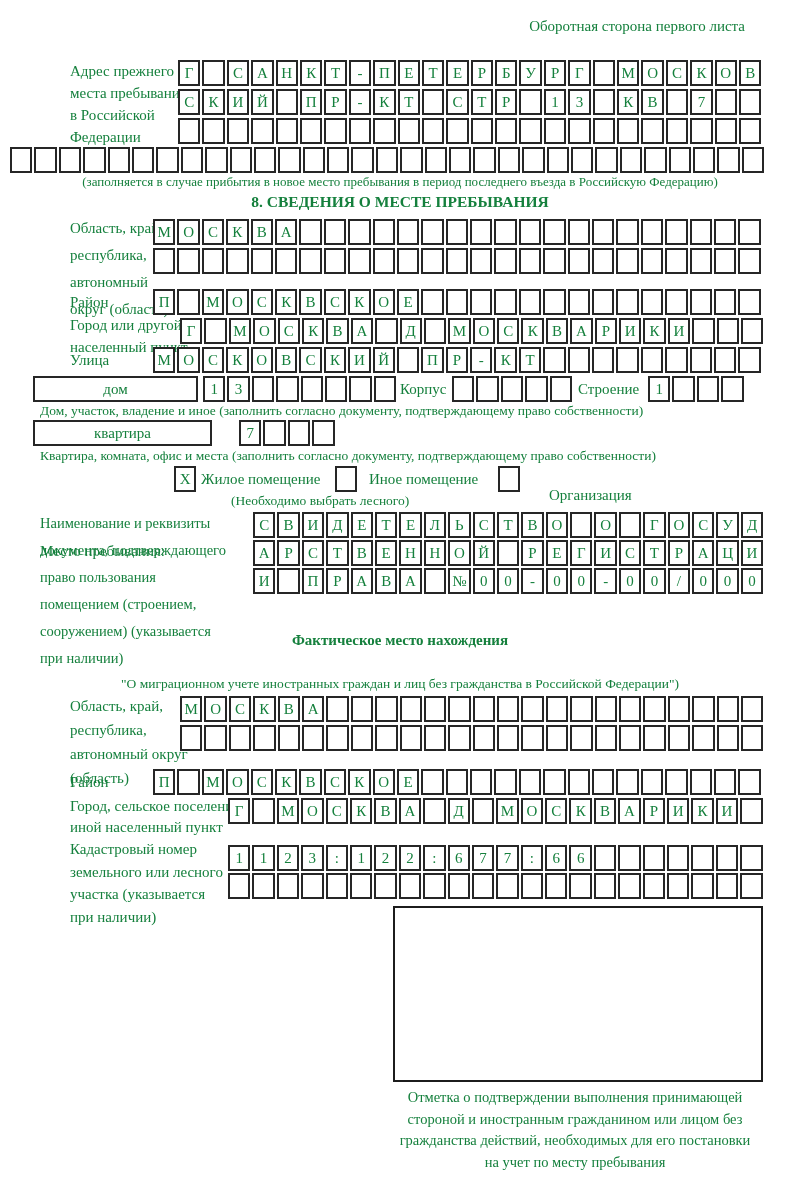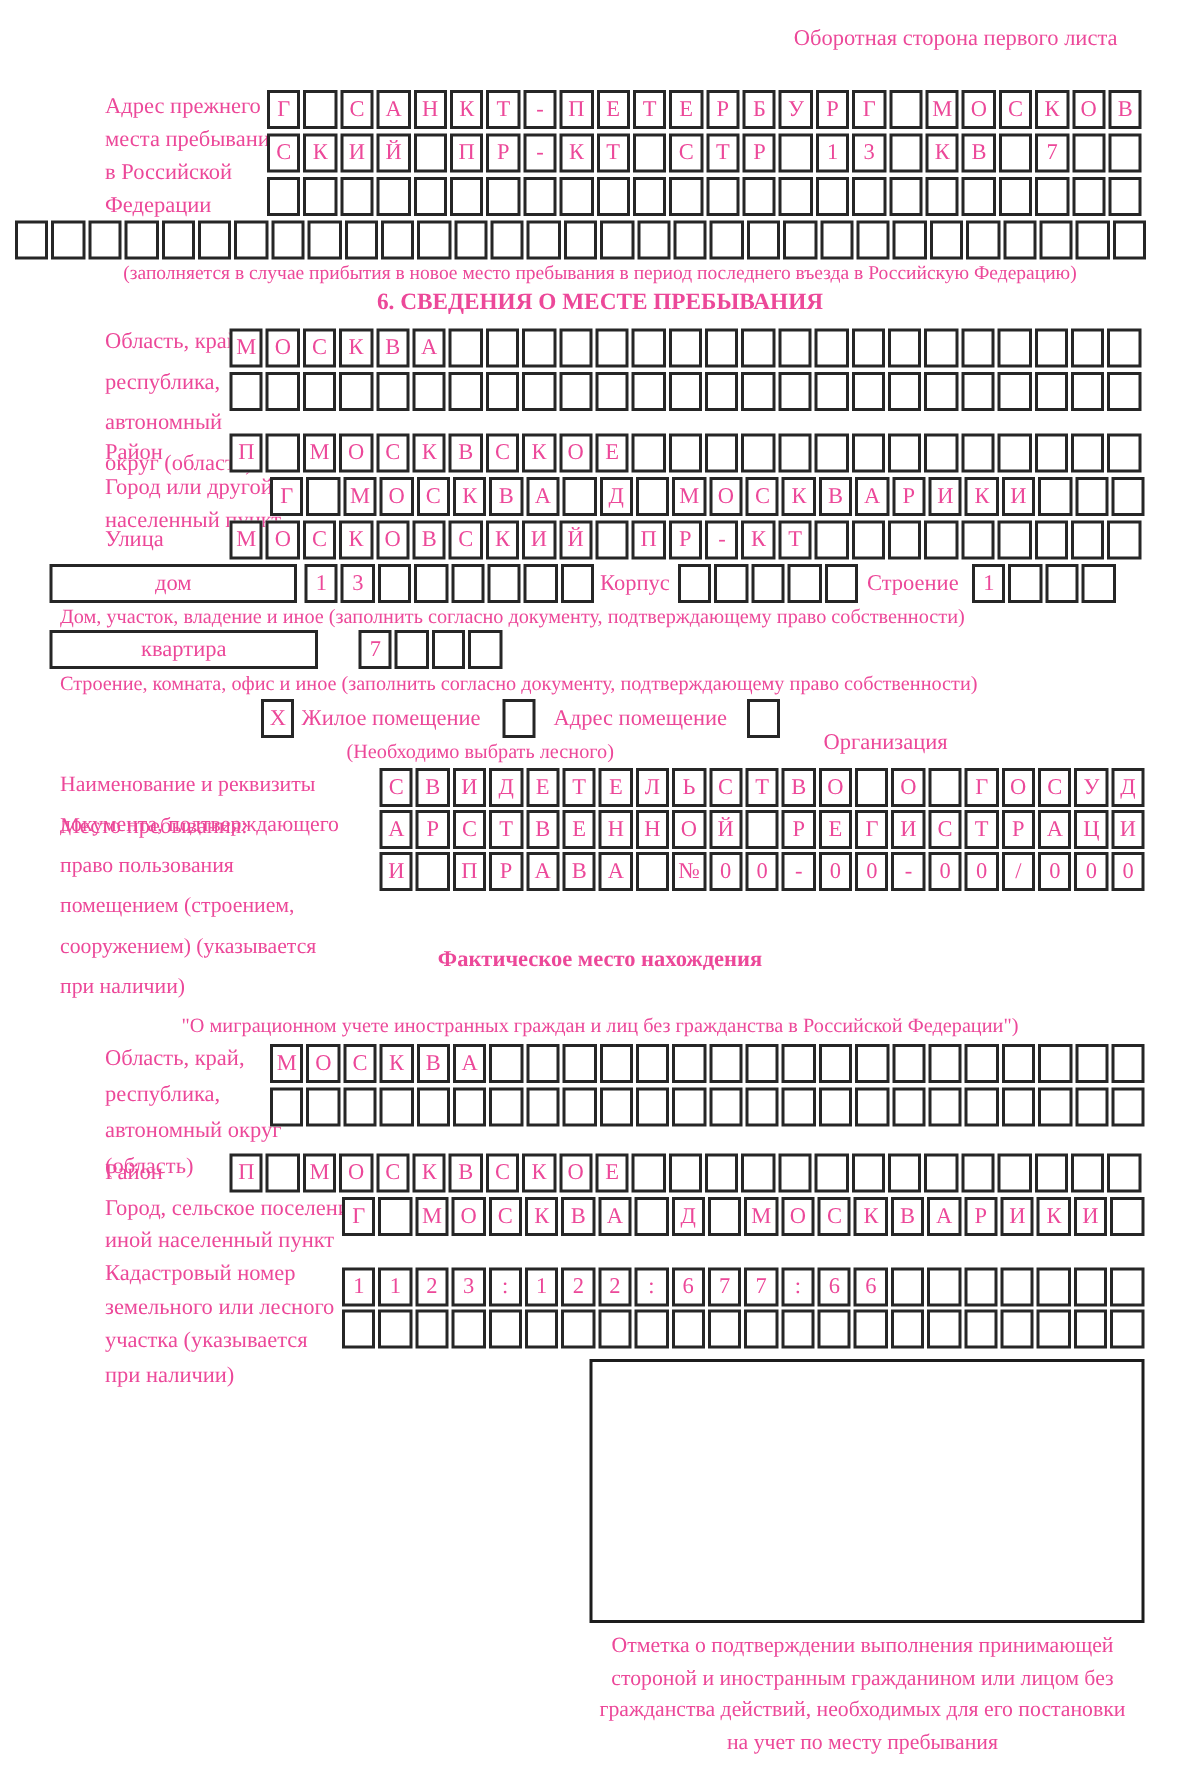--- a/index.html
+++ b/index.html
@@ -1,18 +1,18 @@
 <!DOCTYPE html>
 <html><head>
 <meta charset="utf-8">
 <style>
   html,body { margin:0; padding:0; background:#ffffff; }
   .page {
     position:relative; width:800px; height:1180px; background:#fff;
-    font-family:"Liberation Serif", serif; color:#ec4899; overflow:hidden;
+    font-family:"Liberation Serif", serif; color:#15803d; overflow:hidden;
   }
   .abs { position:absolute; }
   .header-note { position:absolute; font-size:15px; }
   .label { position:absolute; font-size:15px; line-height:22px; white-space:pre-line; }
   .note { position:absolute; font-size:13px; }
   .note-center { position:absolute; left:0; width:100%; text-align:center; font-size:13.5px; }
   .heading { position:absolute; left:0; width:100%; text-align:center; font-weight:bold; font-size:15.5px; }
   .boxrow { position:absolute; display:flex; gap:2px; }
   .cell {
     box-sizing:border-box; flex:none; width:22.4px; height:26px;
@@ -143,21 +143,21 @@
       <span class="cell"></span>
       <span class="cell"></span>
       <span class="cell"></span>
       <span class="cell"></span>
       <span class="cell"></span>
       <span class="cell"></span>
       <span class="cell"></span>
     </div>
   <div class="note-center" style="top:174px; font-size:13px;">(заполняется в случае прибытия в новое место пребывания в период последнего въезда в Российскую Федерацию)</div>
 
-  <div class="heading" style="top:193px;">6. СВЕДЕНИЯ О МЕСТЕ ПРЕБЫВАНИЯ</div>
+  <div class="heading" style="top:193px;">8. СВЕДЕНИЯ О МЕСТЕ ПРЕБЫВАНИЯ</div>
 
   <div class="label" style="left:70px; top:215px; line-height:27px;">Область, край,
 республика,
 автономный
 округ (область)</div>
   <div class="boxrow" style="left:153px; top:219px;">
       <span class="cell">М</span>
       <span class="cell">О</span>
       <span class="cell">С</span>
       <span class="cell">К</span>
@@ -326,27 +326,27 @@
     </div>
   <div class="note" style="left:40px; top:403px; font-size:13.5px;">Дом, участок, владение и иное (заполнить согласно документу, подтверждающему право собственности)</div>
 
   <div class="widebox" style="left:33px; top:420px; width:179px;">квартира</div>
   <div class="boxrow" style="left:239px; top:420px;">
       <span class="cell">7</span>
       <span class="cell"></span>
       <span class="cell"></span>
       <span class="cell"></span>
     </div>
-  <div class="note" style="left:40px; top:448px; font-size:13.5px;">Строение, комната, офис и иное (заполнить согласно документу, подтверждающему право собственности)</div>
+  <div class="note" style="left:40px; top:448px; font-size:13.5px;">Квартира, комната, офис и места (заполнить согласно документу, подтверждающему право собственности)</div>
 
   <div class="label" style="left:40px; top:492px;margin-top:48px;">Место пребывания:</div>
   <div class="cell abs" style="left:174px; top:466px;">X</div>
   <div class="label" style="left:201px; top:468px;">Жилое помещение</div>
   <div class="cell abs" style="left:335px; top:466px;"></div>
-  <div class="label" style="left:369px; top:468px;">Адрес помещение</div>
+  <div class="label" style="left:369px; top:468px;">Иное помещение</div>
   <div class="cell abs" style="left:498px; top:466px;"></div>
   <div class="label" style="left:549px; top:484px;">Организация</div>
   <div class="note" style="left:231px; top:493px; font-size:13.5px;">(Необходимо выбрать лесного)</div>
 
   <div class="label" style="left:40px; top:510px; line-height:27px; font-size:14.5px;">Наименование и реквизиты
 документа, подтверждающего
 право пользования
 помещением (строением,
 сооружением) (указывается
 при наличии)</div>

